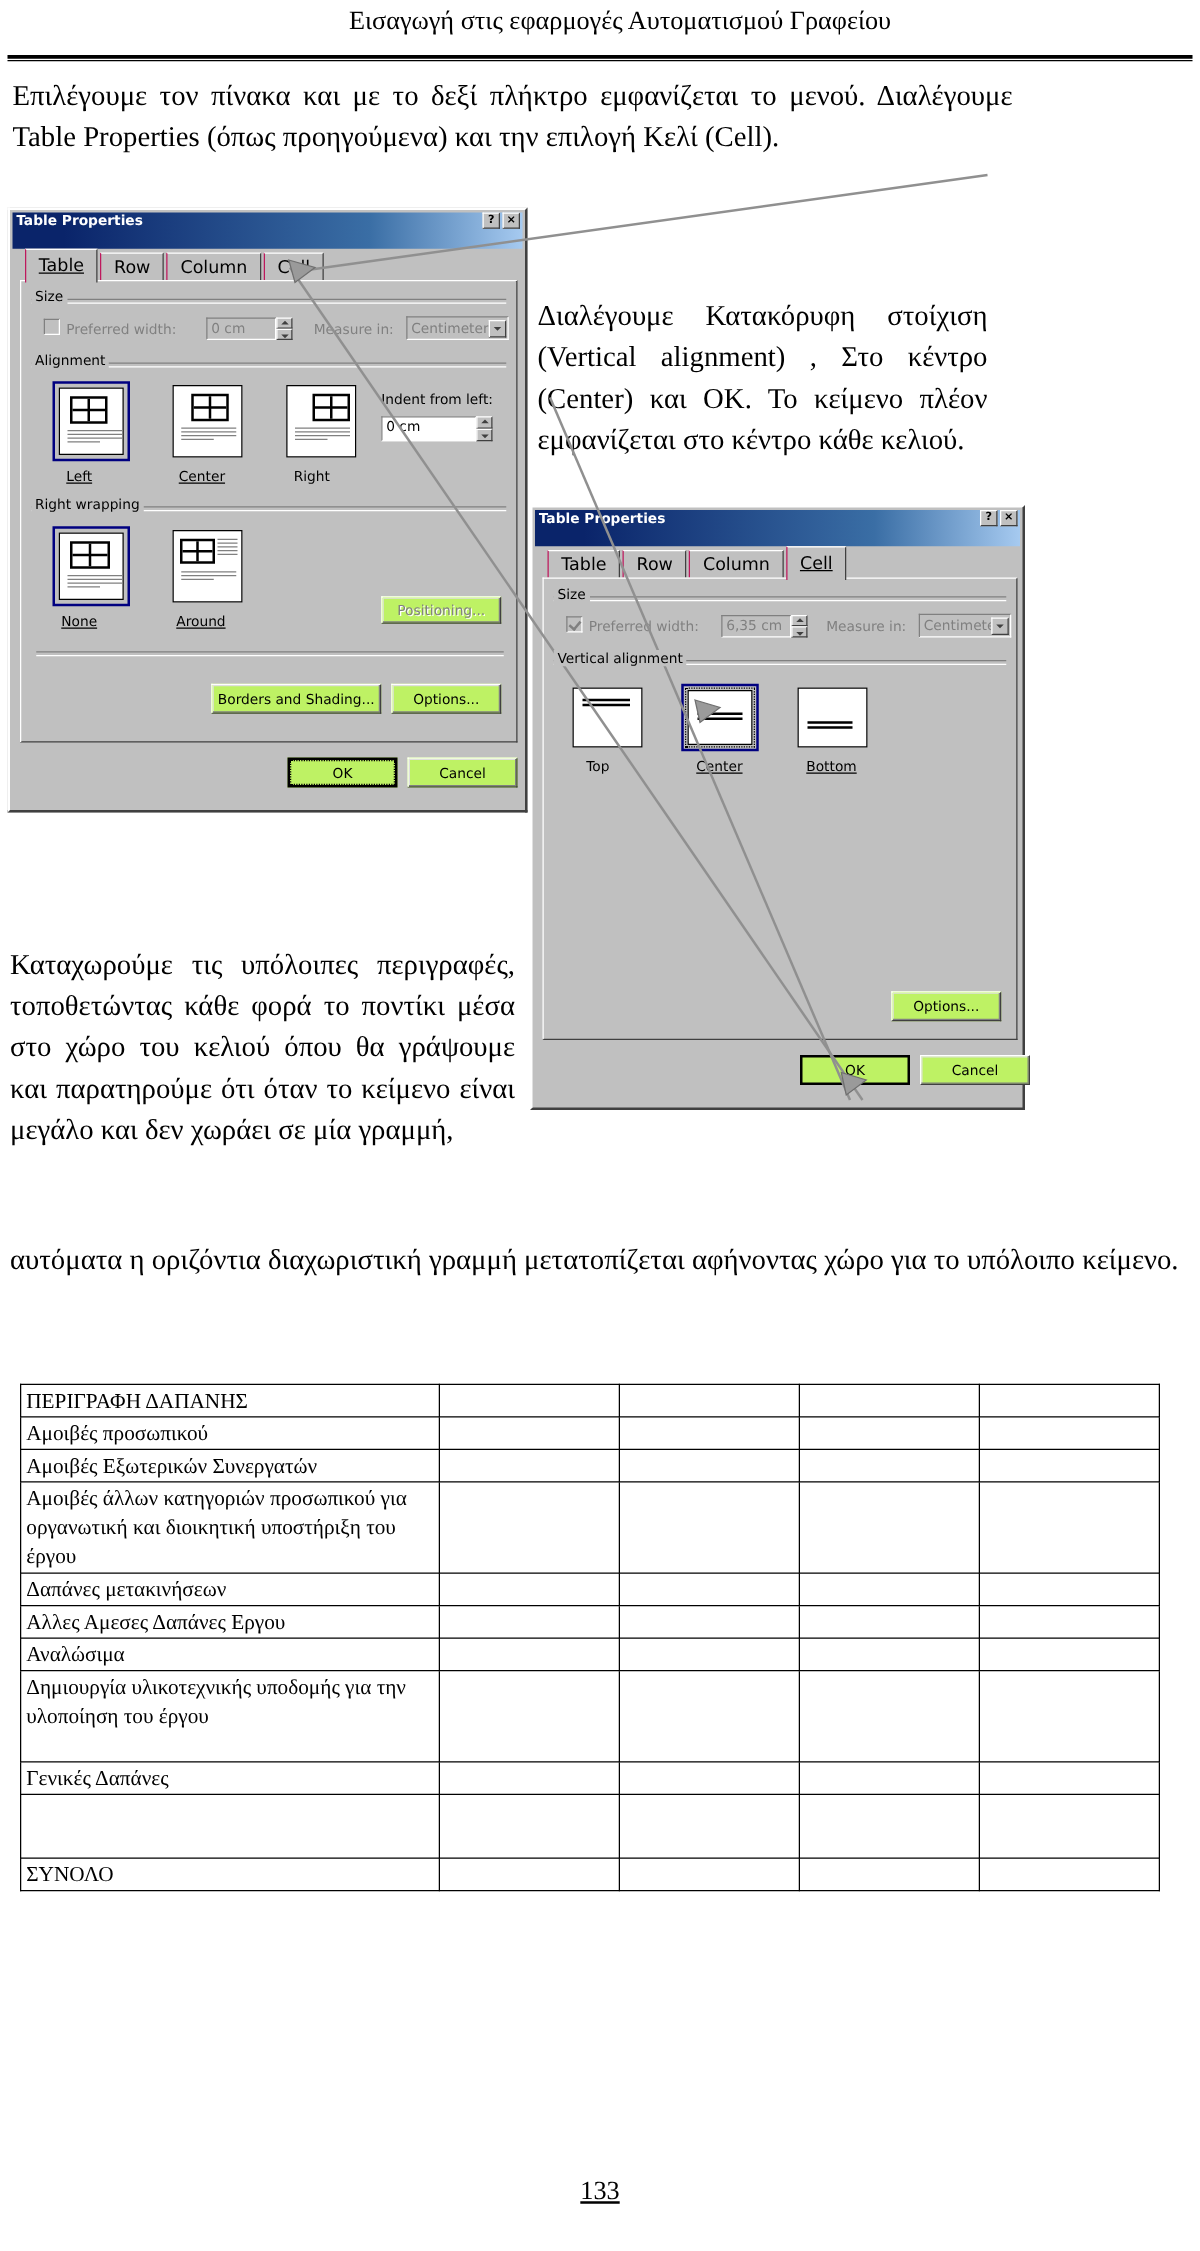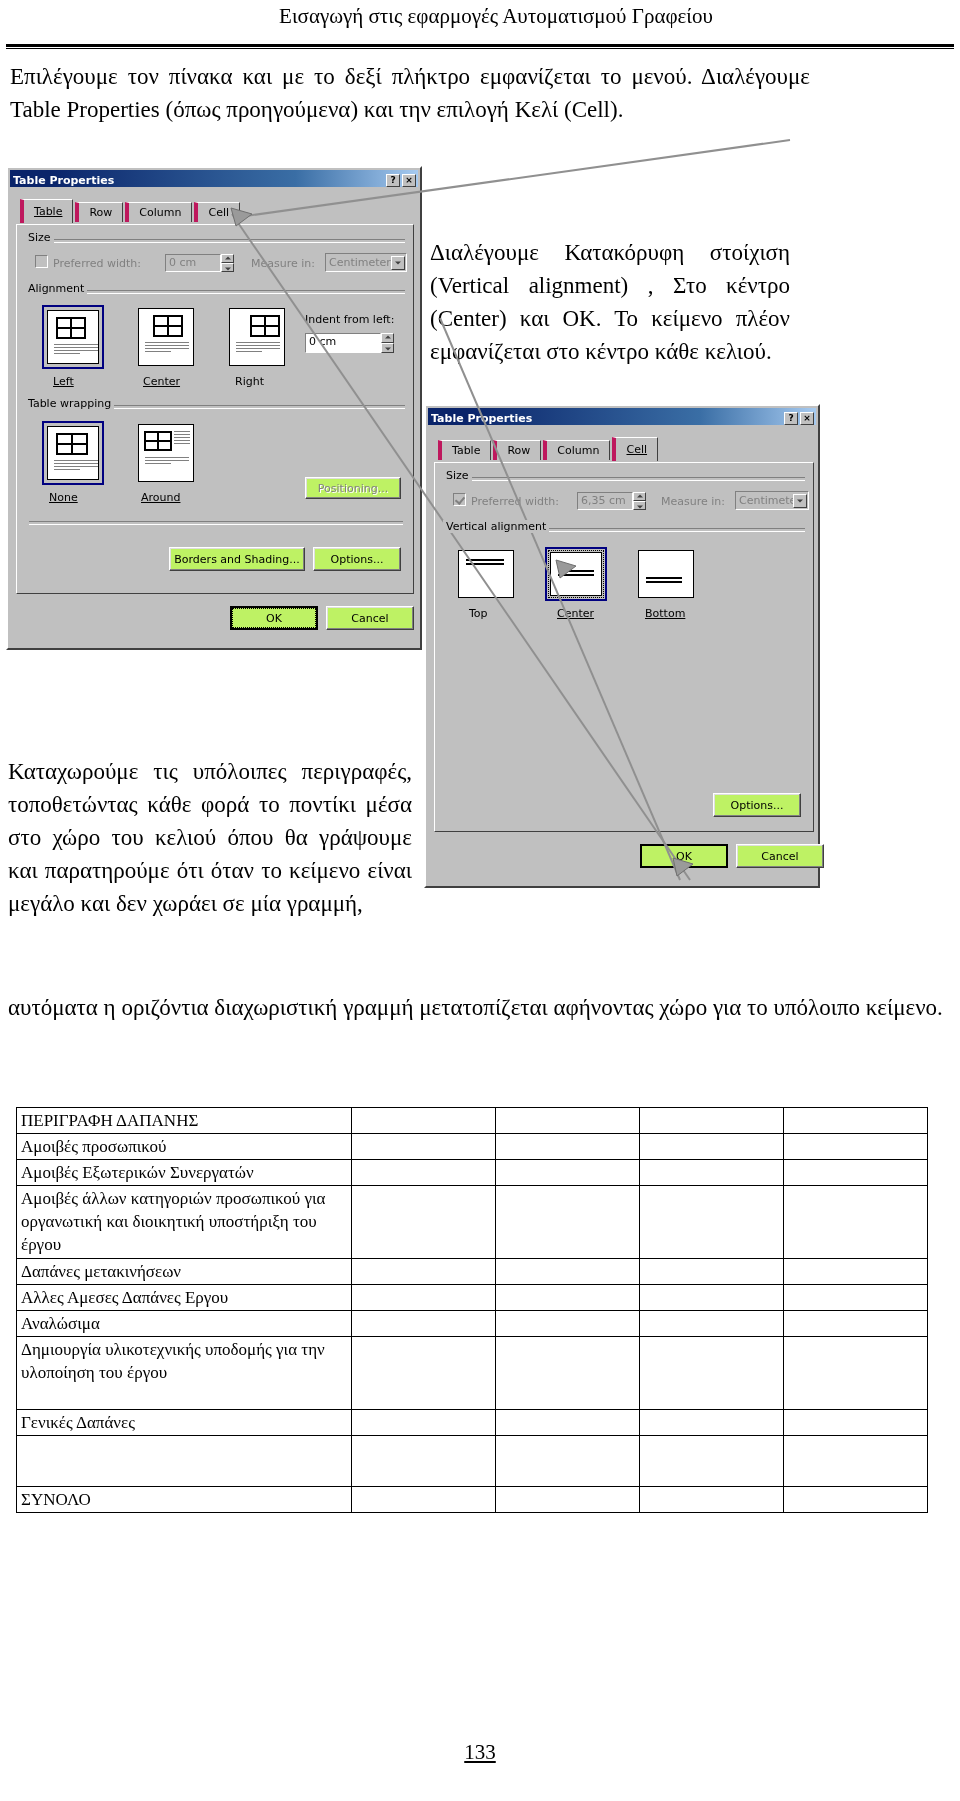--- a/index.html
+++ b/index.html
@@ -52,25 +52,25 @@
     position: absolute;
     background: #c0c0c0;
     border-top: 2px solid #ffffff;
     border-left: 2px solid #ffffff;
     border-right: 2px solid #404040;
     border-bottom: 2px solid #404040;
     font-family: "DejaVu Sans", "Liberation Sans", sans-serif;
     box-sizing: border-box;
   }
   .dlg-titlebar {
-    height: 17px;
+    height: 29px;
     margin: 2px 2px 0 2px;
     background: linear-gradient(to right, #0a246a 0%, #0a246a 10%, #3a6ea5 70%, #a6caf0 100%);
     display: flex;
-    align-items: flex-end;
+    align-items: flex-start;
     padding: 0 2px 0 3px;
     box-sizing: border-box;
   }
   .dlg-title {
     color: #ffffff;
     font-size: 11px;
     font-weight: bold;
     flex: 1;
     white-space: nowrap;
     overflow: hidden;
@@ -95,24 +95,24 @@
   
   .tabstrip {
     position: absolute;
     display: flex;
     align-items: flex-end;
     gap: 2px;
   }
   .tab {
     background: #c0c0c0;
     border-top: 1px solid #ffffff;
-    border-left: 4px solid #be185d;
+    border-left: 1px solid #be185d;
     border-right: 1px solid #404040;
     padding: 3px 10px 3px 10px;
-    font-size: 11px;
+    font-size: 14px;
     color: #000;
     white-space: nowrap;
     box-sizing: border-box;
   }
   .tab.active {
     padding-top: 5px;
     padding-bottom: 5px;
     margin-bottom: -1px;
     position: relative;
     z-index: 3;
@@ -458,21 +458,21 @@
     </div>
     <div class="lbl" style="left:218px; top:150px;"><span>Right</span></div>
 
     <div class="lbl" style="left:288px; top:88px;">Indent from left:</div>
     <div class="field enabled" style="left:288px; top:108px; width:76px; height:20px;">0 cm</div>
     <div class="spin" style="left:364px; top:108px; height:20px;">
       <div class="up"></div>
       <div class="down"></div>
     </div>
 
-    <div class="grouplabel" style="left:8px; top:172px;">Table wrapping</div>
+    <div class="grouplabel" style="left:8px; top:172px;">Right wrapping</div>
     <div class="groupline" style="left:8px; top:180px; width:380px;"></div>
 
     <div class="tile sel" style="left:25px; top:196px; width:62px; height:64px;">
       <div class="paper">
         <div class="miniTable" style="left:8px; top:6px; width:32px; height:22px;"></div>
         <div class="lines" style="left:6px; top:33px; width:44px;">
           <i></i>
             <i></i>
             <i></i>
             <i style="width:60%"></i>

